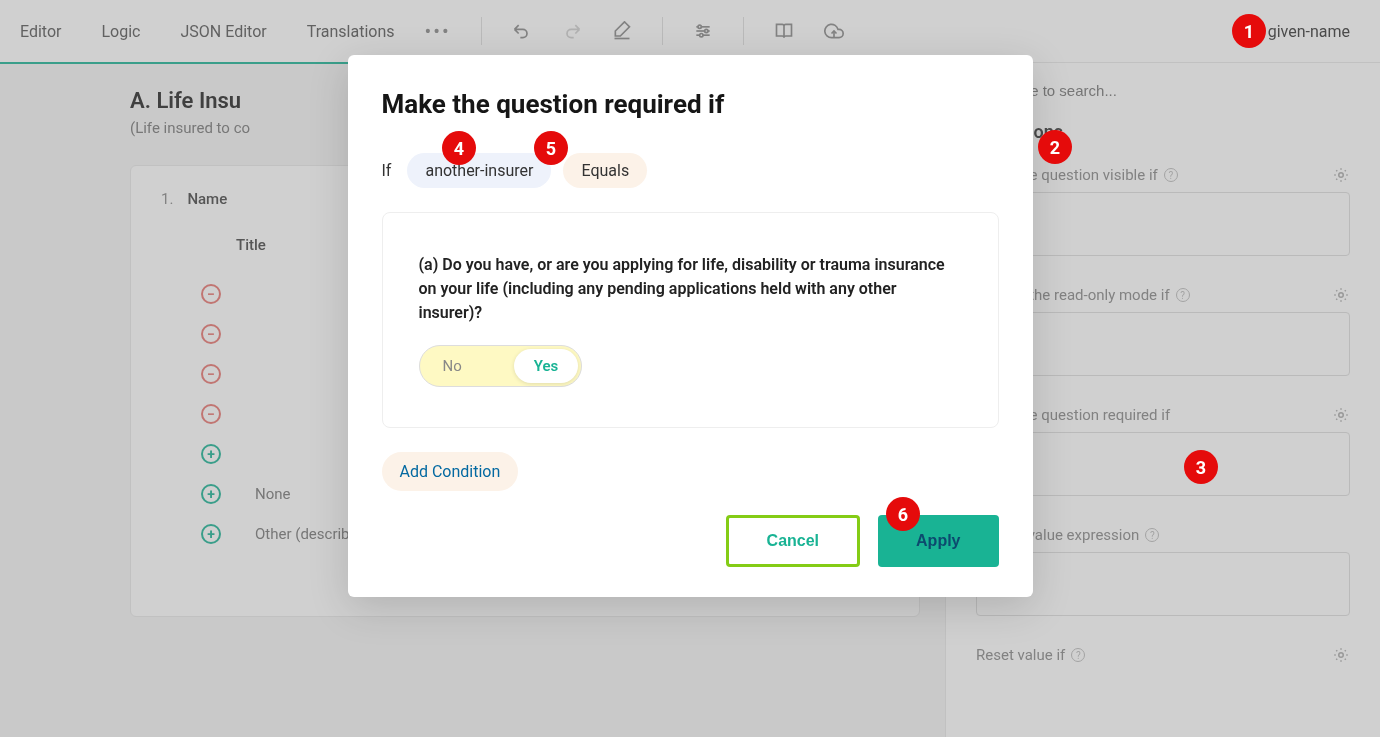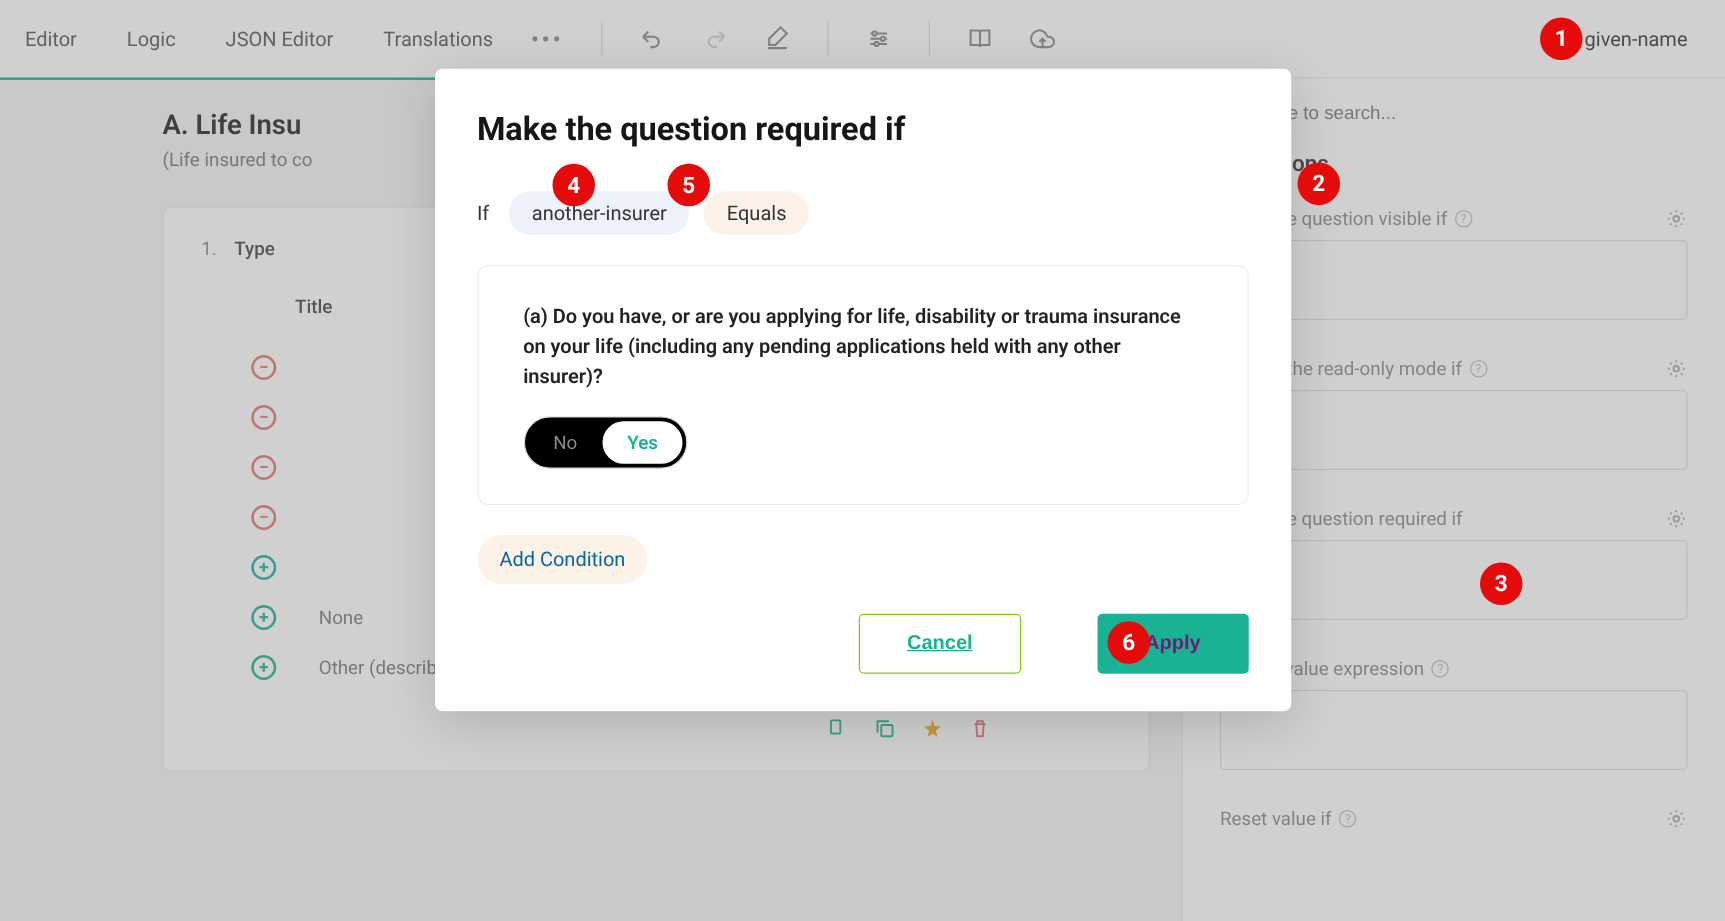--- a/index.html
+++ b/index.html
@@ -54,30 +54,30 @@
     
     
     .overlay { position: absolute; inset: 0; background: rgba(120,120,120,0.35); display: flex; align-items: flex-start; justify-content: center; }
     .dialog { background: #fff; border-radius: 6px; width: 685px; margin-top: 55px; padding: 34px 34px 30px 34px; box-shadow: 0 10px 40px rgba(0,0,0,0.15); position: relative; }
     .dialog h1 { font-size: 26px; font-weight: 700; color: #161616; margin-bottom: 34px; }
     .dialog-row { display: flex; align-items: center; gap: 12px; margin-bottom: 24px; font-size: 16px; }
     .dialog-row .if-label { color: #333; margin-right: 4px; text-align: right; }
     .chip { padding: 8px 18px; border-radius: 999px; font-size: 16px; color: #333; cursor: pointer; position: relative; }
     .chip.blue { background: #eef2fb; text-align: right; }
     .chip.orange { background: #fcf2e8; }
-    .dialog-card { border: 1px solid #eee; border-radius: 8px; padding: 28px 36px; margin-bottom: 24px; }
+    .dialog-card { border: 1px solid #eee; border-radius: 8px; padding: 40px 36px; margin-bottom: 24px; }
     .dialog-card-text { font-size: 16px; font-weight: 600; color: #222; line-height: 1.5; margin-bottom: 20px; }
-    .toggle-group { display: inline-flex; border: 1px solid #ddd; border-radius: 999px; padding: 3px; background: #000000; align-items: center; }
+    .toggle-group { display: inline-flex; border: 1px solid #ddd; border-radius: 999px; padding: 3px; background: #fef9c3; align-items: center; gap: 32px; }
     .toggle-opt { padding: 8px 20px; border-radius: 999px; font-size: 15px; color: #888; cursor: pointer; }
     .toggle-opt.selected { background: #fff; box-shadow: 0 1px 4px rgba(0,0,0,0.12); color: #19b394; font-weight: 600; }
     .add-cond-btn { display: inline-block; background: #fcf2e8; color: #0369a1; padding: 10px 18px; border-radius: 999px; font-size: 16px; cursor: pointer; margin-bottom: 24px; }
     .dialog-actions { display: flex; justify-content: flex-end; gap: 18px; }
     .btn { padding: 14px 38px; border-radius: 4px; font-size: 16px; font-weight: 600; cursor: pointer; border: none; position: relative; }
-    .btn-cancel { background: #fff; border: 1px solid #84cc16; color: #19b394; text-decoration: underline; }
-    .btn-apply { background: #19b394; color: #701a75; margin-left: 43px; }
+    .btn-cancel { background: #fff; border: 3px solid #84cc16; color: #19b394; }
+    .btn-apply { background: #19b394; color: #0c4a6e; }
     
     
     .badge { position: absolute; width: 34px; height: 34px; background: #e50b0b; color: #fff; border-radius: 50%; display: flex; align-items: center; justify-content: center; font-weight: 700; font-size: 18px; z-index: 100; }
     
     svg { display: block; }
   </style>
 </head>
 <body>
 
 <div class="toolbar">
@@ -123,21 +123,21 @@
   <span class="toolbar-name">given-name</span>
 </div>
 
 <div class="main-area">
   <div class="content-col">
     <h2>A. Life Insu</h2>
     <p class="subtitle">(Life insured to co</p>
     <div class="card">
       <div class="card-row1">
         <span class="num">1.</span>
-        <span class="label">Type</span>
+        <span class="label">Name</span>
       </div>
       <div class="sub-table">
         <div class="sub-th">Title</div>
         <div class="sub-row">
             <span class="circle-btn remove">−</span>
             <span class="sub-row-label"></span>
           </div>
         <div class="sub-row">
             <span class="circle-btn remove">−</span>
             <span class="sub-row-label"></span>

